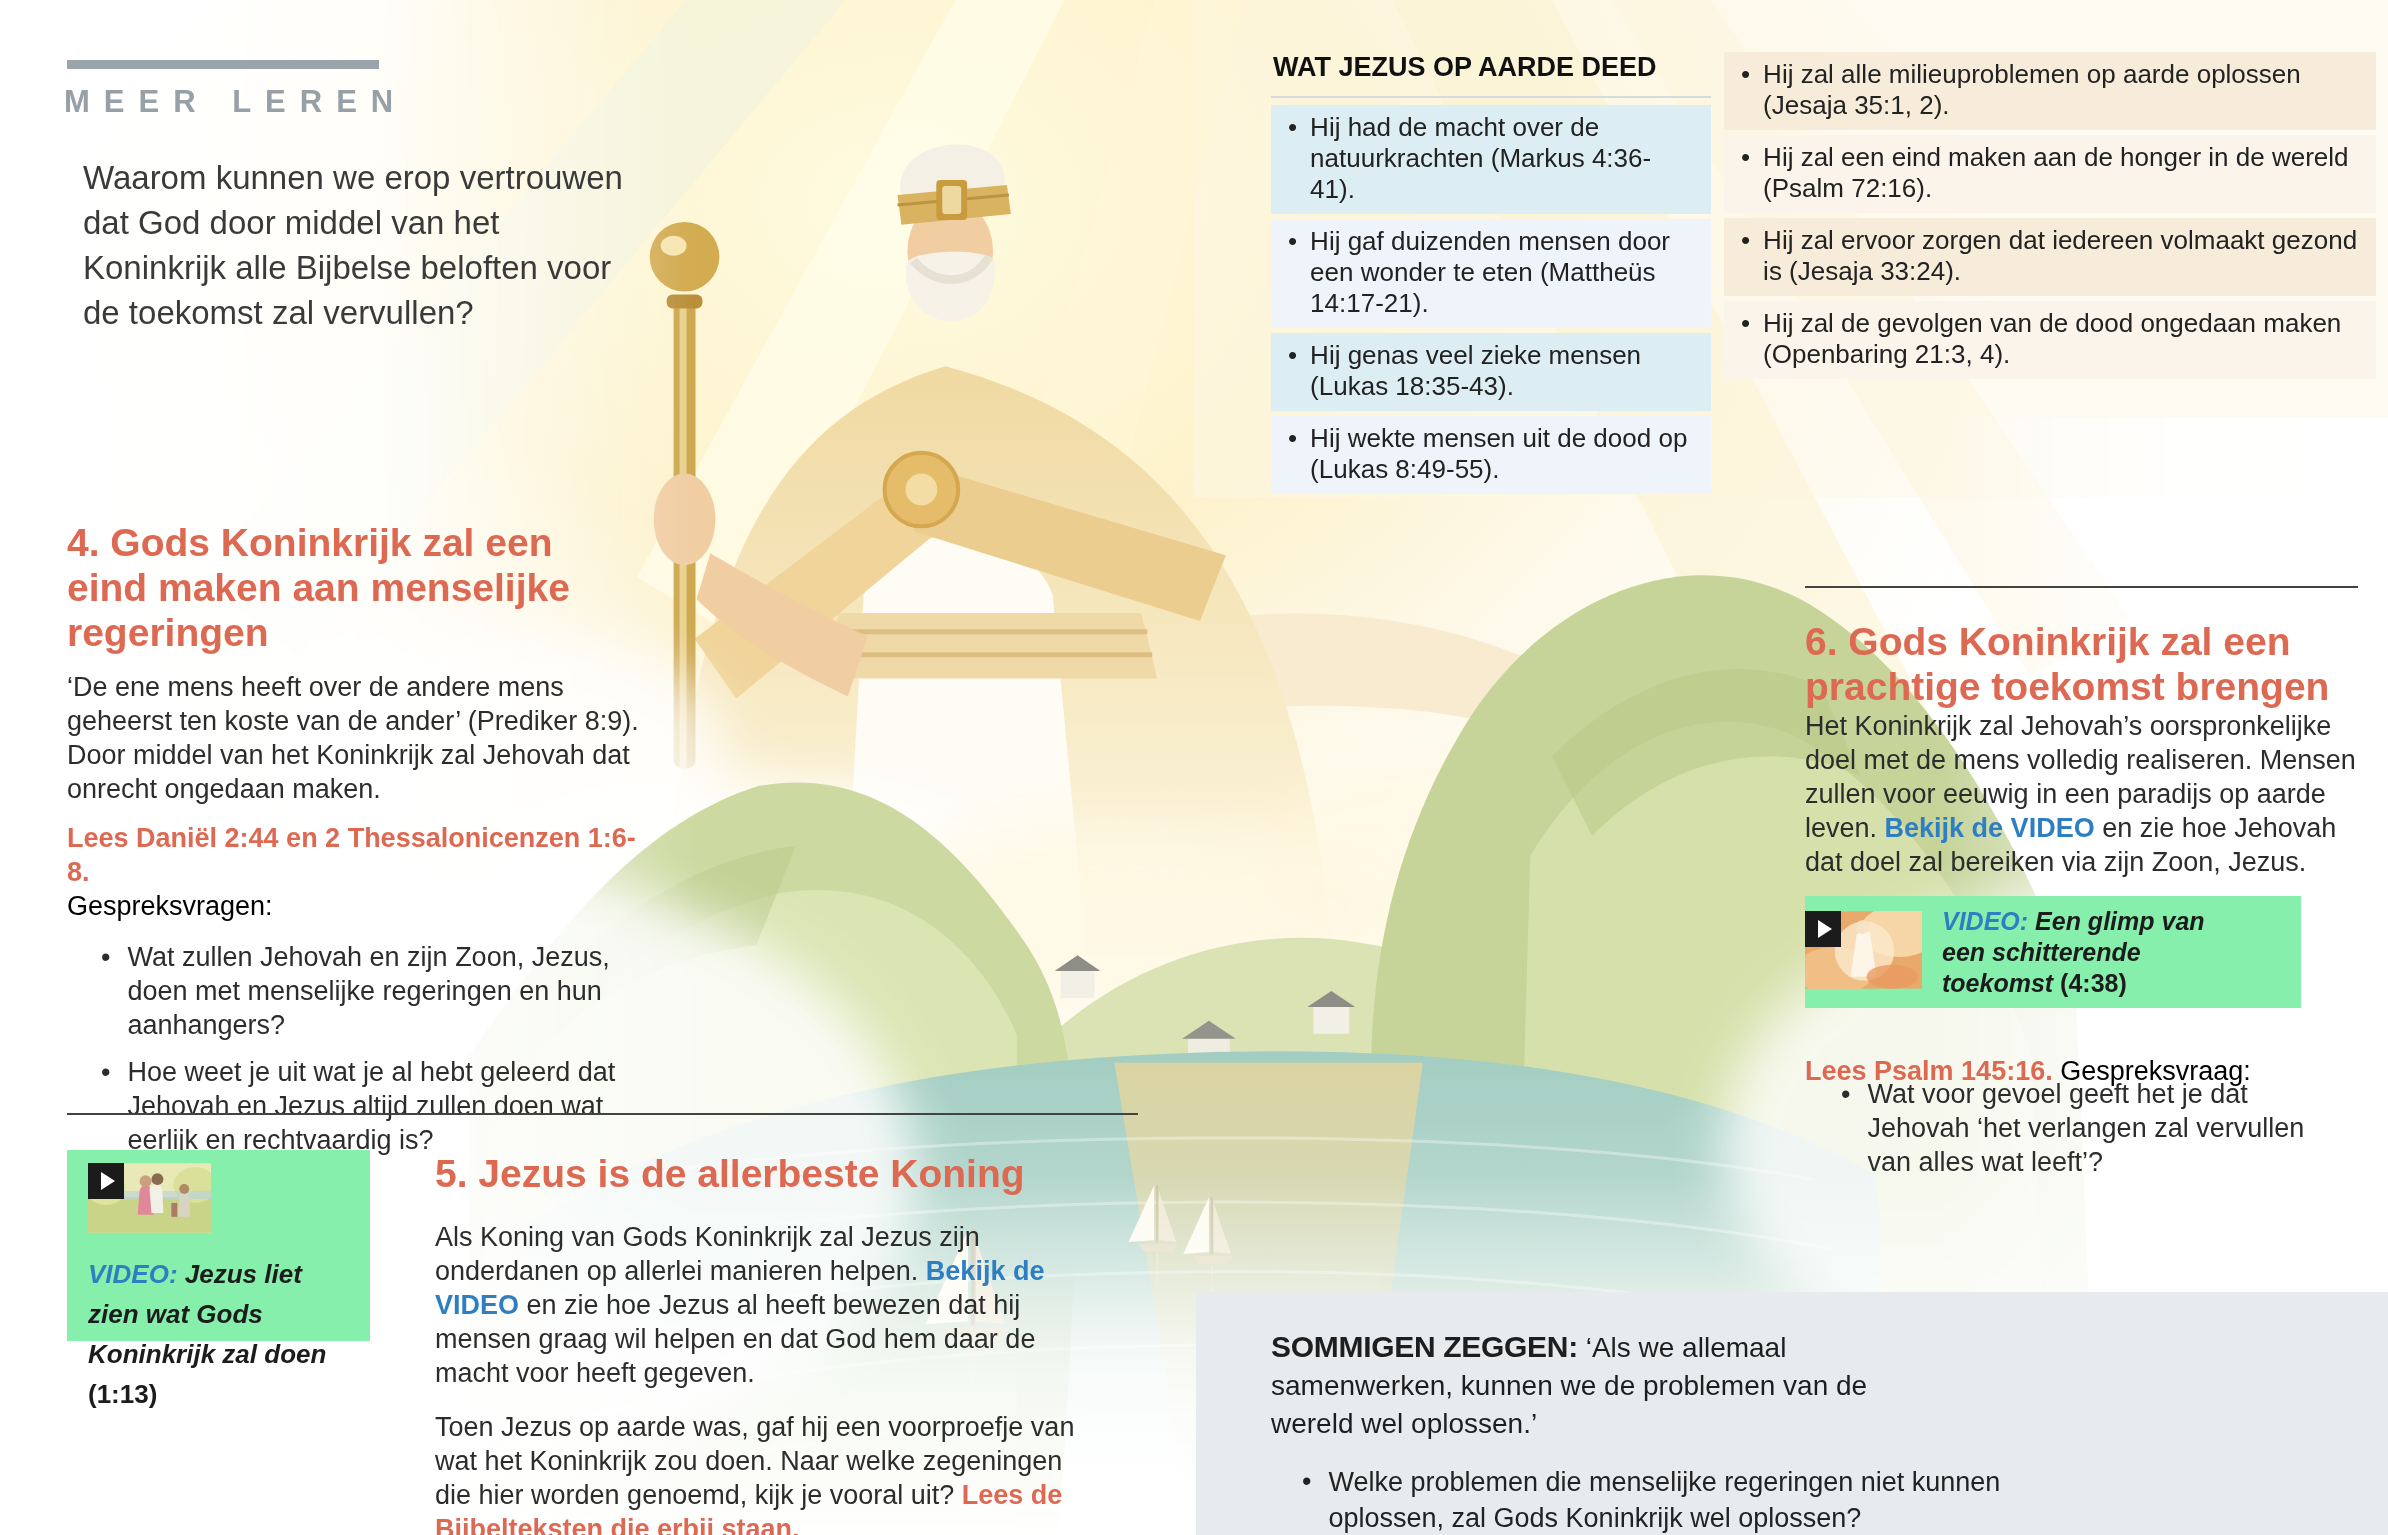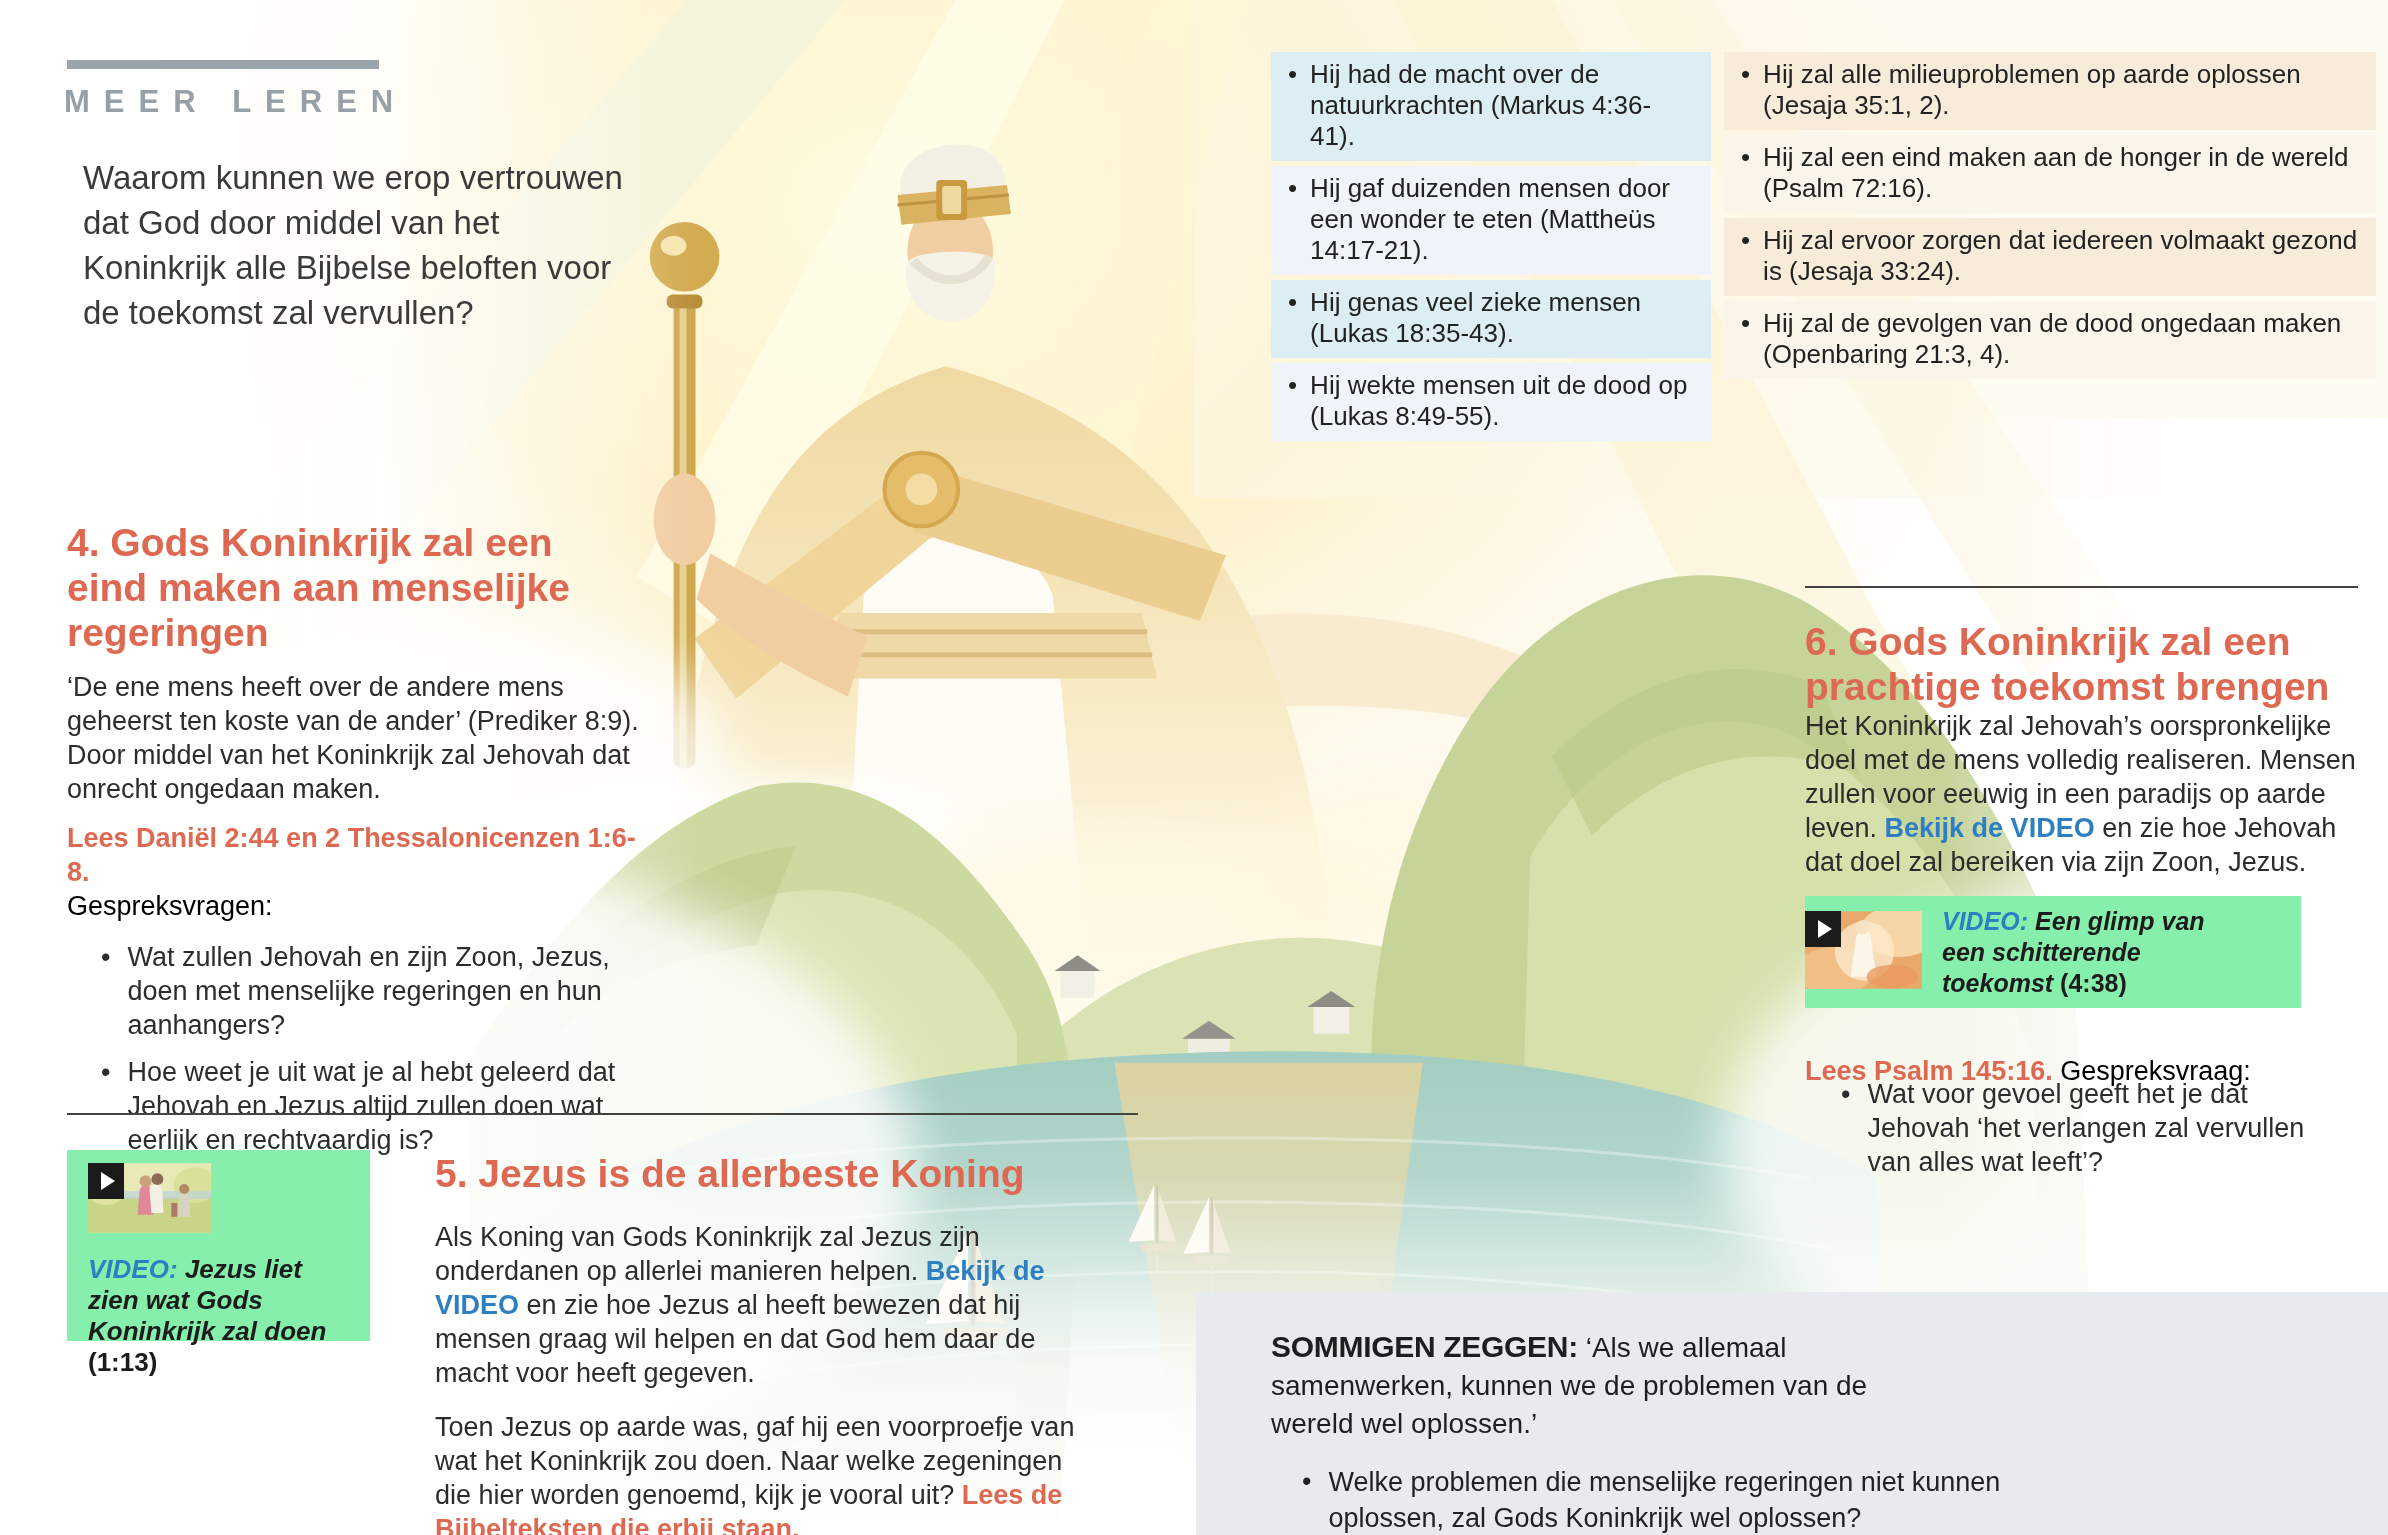--- a/index.html
+++ b/index.html
@@ -44,21 +44,21 @@
   .divider { height:2px; background:#44443f; }
   .div-mid   { left:67px;  top:1113px; width:1071px; }
   .div-right { left:1805px; top:586px; width:553px; }
 
   
   .vbox { background:#86efac; }
   .vbox-left { left:67px; top:1150px; width:303px; height:191px; padding:13px 18px 0 21px; }
   .thumb-wrap { position:relative; }
   .play-btn { position:absolute; left:0; top:0; width:36px; height:36px; background:#1b1b1b; display:flex; align-items:center; justify-content:center; }
   .play-tri { width:0; height:0; border-left:14px solid #ffffff; border-top:9px solid transparent; border-bottom:9px solid transparent; margin-left:4px; }
-  .vcap { font-size:26px; line-height:31px; font-weight:bold; font-style:italic; color:#1c1c1c; }
+  .vcap { font-size:26px; line-height:40px; font-weight:bold; font-style:italic; color:#1c1c1c; }
   .vcap .vdur { font-style:normal; }
   .vbox-left .vcap { margin-top:17px; }
   .vbox-right { left:1805px; top:896px; width:496px; height:112px; display:flex; align-items:center; }
   .vbox-right .thumb-wrap { margin-top:0; }
   .vbox-right .vcap { font-size:25px; line-height:31px; margin-left:20px; width:299px; }
 
   
   .sec5 { left:435px; top:1151px; width:677px; }
   .sec5 .body-text { margin-top:24px; width:665px; }
   .sec5 .p2 { margin-top:20px; }
@@ -222,20 +222,21 @@
     <ellipse cx="400" cy="1180" rx="520" ry="320" fill="#ffffff" opacity="0.85" filter="url(#soft28)"></ellipse>
     <ellipse cx="2150" cy="1150" rx="420" ry="260" fill="#ffffff" opacity="0.8" filter="url(#soft28)"></ellipse>
   </svg>
 
   <div class="abs kicker-bar"></div>
   <div class="abs kicker-label">MEER LEREN</div>
 
   <div class="abs intro">Waarom kunnen we erop vertrouwen dat God door middel van het Koninkrijk alle Bijbelse beloften voor de toekomst zal vervullen?</div>
 
   <div class="abs tcol tcol-left">
+    <div class="col-header">WAT JEZUS OP AARDE DEED</div>
     <div class="trows">
       <div class="trow blue-a">
           <span class="dot">•</span>
           <span>Hij had de macht over de natuurkrachten (Markus 4:36-41).</span>
         </div>
       <div class="trow blue-b">
           <span class="dot">•</span>
           <span>Hij gaf duizenden mensen door een wonder te eten (Mattheüs 14:17-21).</span>
         </div>
       <div class="trow blue-a">

